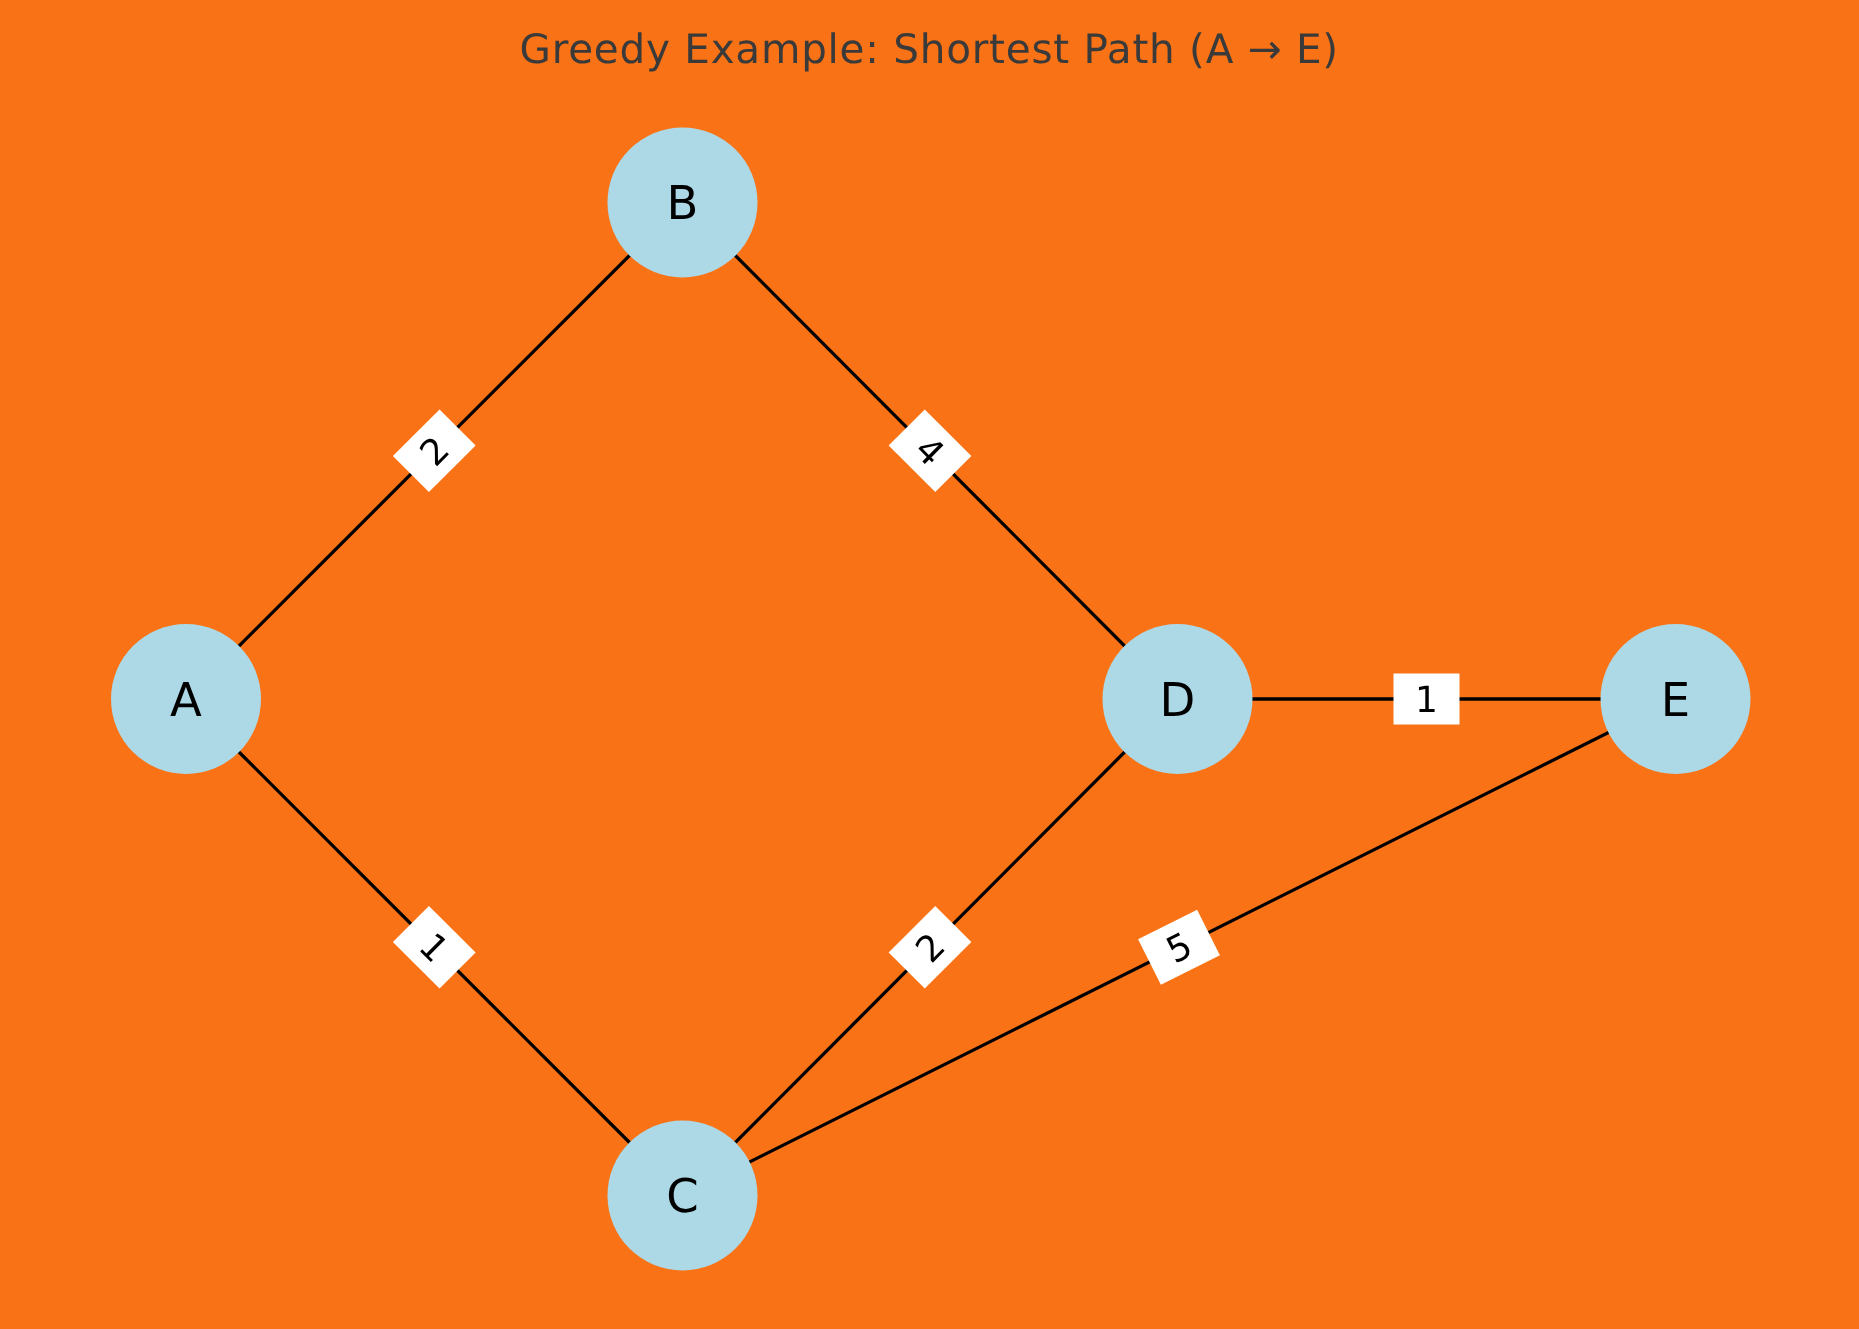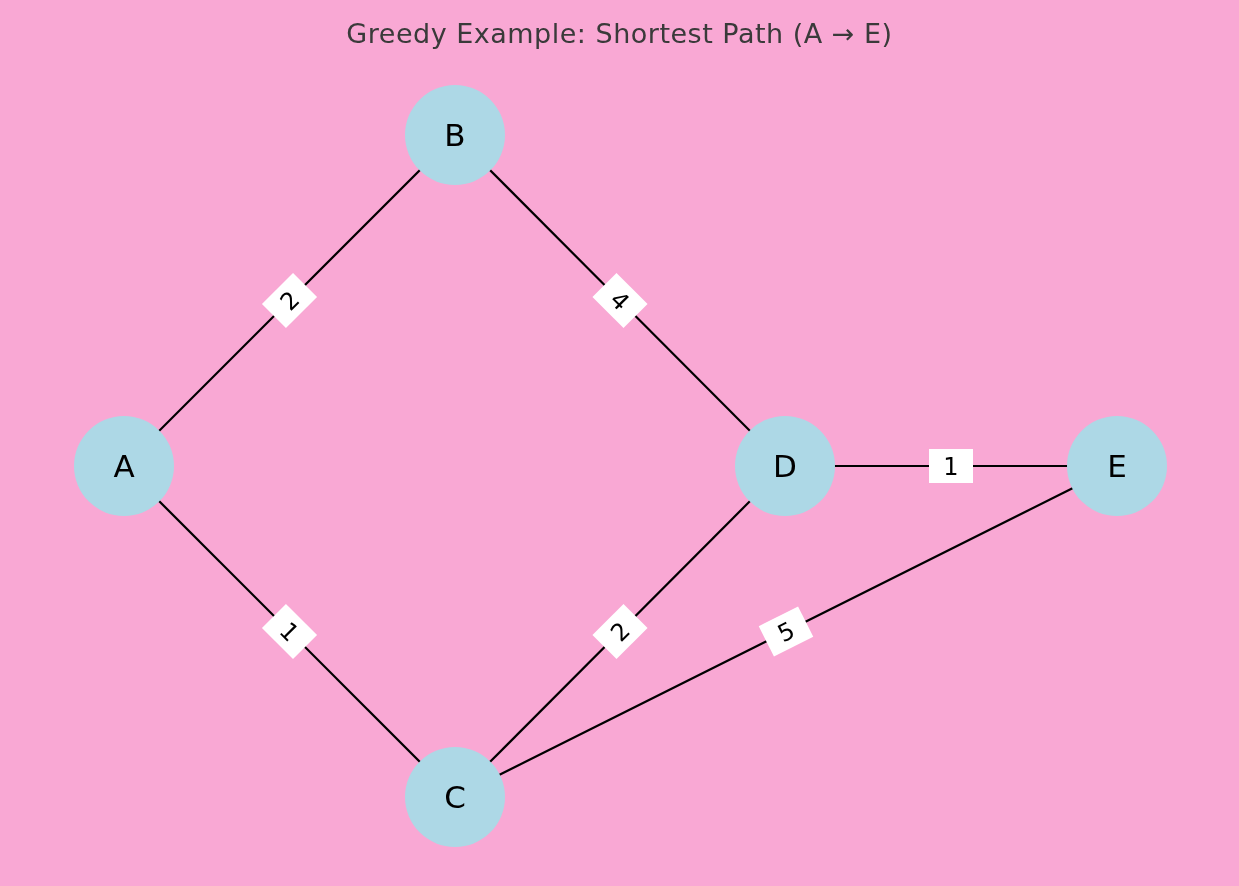--- a/index.html
+++ b/index.html
@@ -5,21 +5,21 @@
   html, body {
     margin: 0;
     padding: 0;
     background: #ffffff;
     font-family: "DejaVu Sans", sans-serif;
   }
   .figure {
     position: relative;
     width: 1239px;
     height: 886px;
-    background: #f9a8d4;
+    background: #f97316;
     overflow: hidden;
   }
   .figure-title {
     position: absolute;
     top: 18px;
     left: 0;
     width: 100%;
     text-align: center;
     font-size: 27px;
     font-weight: 400;

